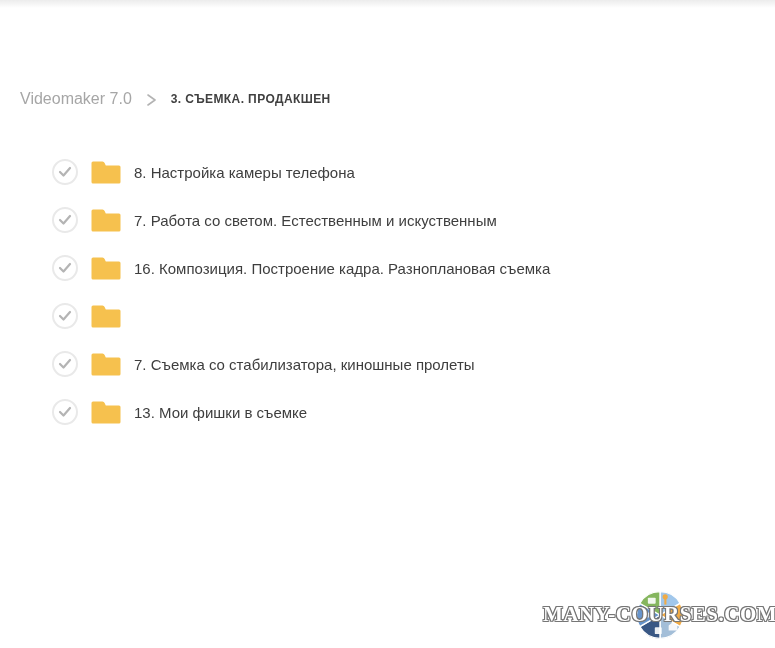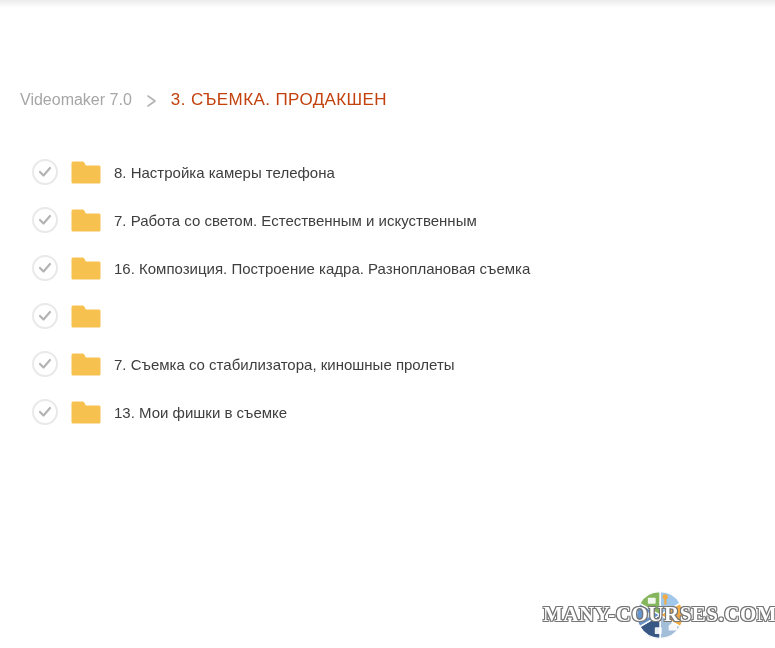--- a/index.html
+++ b/index.html
@@ -36,38 +36,38 @@
     color: #a6a6a6;
     cursor: pointer;
   }
   .chev {
     width: 11px;
     height: 12px;
     margin: 1px 14px 0 14px;
     flex: 0 0 auto;
   }
   .crumb-current {
-    font-size: 17px;
-    font-weight: 400;
-    color: #c2410c;
+    font-size: 12px;
+    font-weight: 700;
+    color: #404040;
     letter-spacing: 0.4px;
   }
 
   
   .list {
     position: absolute;
     left: 0;
     top: 148px;
     width: 100%;
   }
   .row {
     display: flex;
     align-items: center;
     height: 48px;
-    padding-left: 32px;
+    padding-left: 52px;
     cursor: pointer;
   }
   .check {
     width: 22px;
     height: 22px;
     border: 2px solid #e9e9e9;
     border-radius: 50%;
     background: #ffffff;
     display: flex;
     align-items: center;

